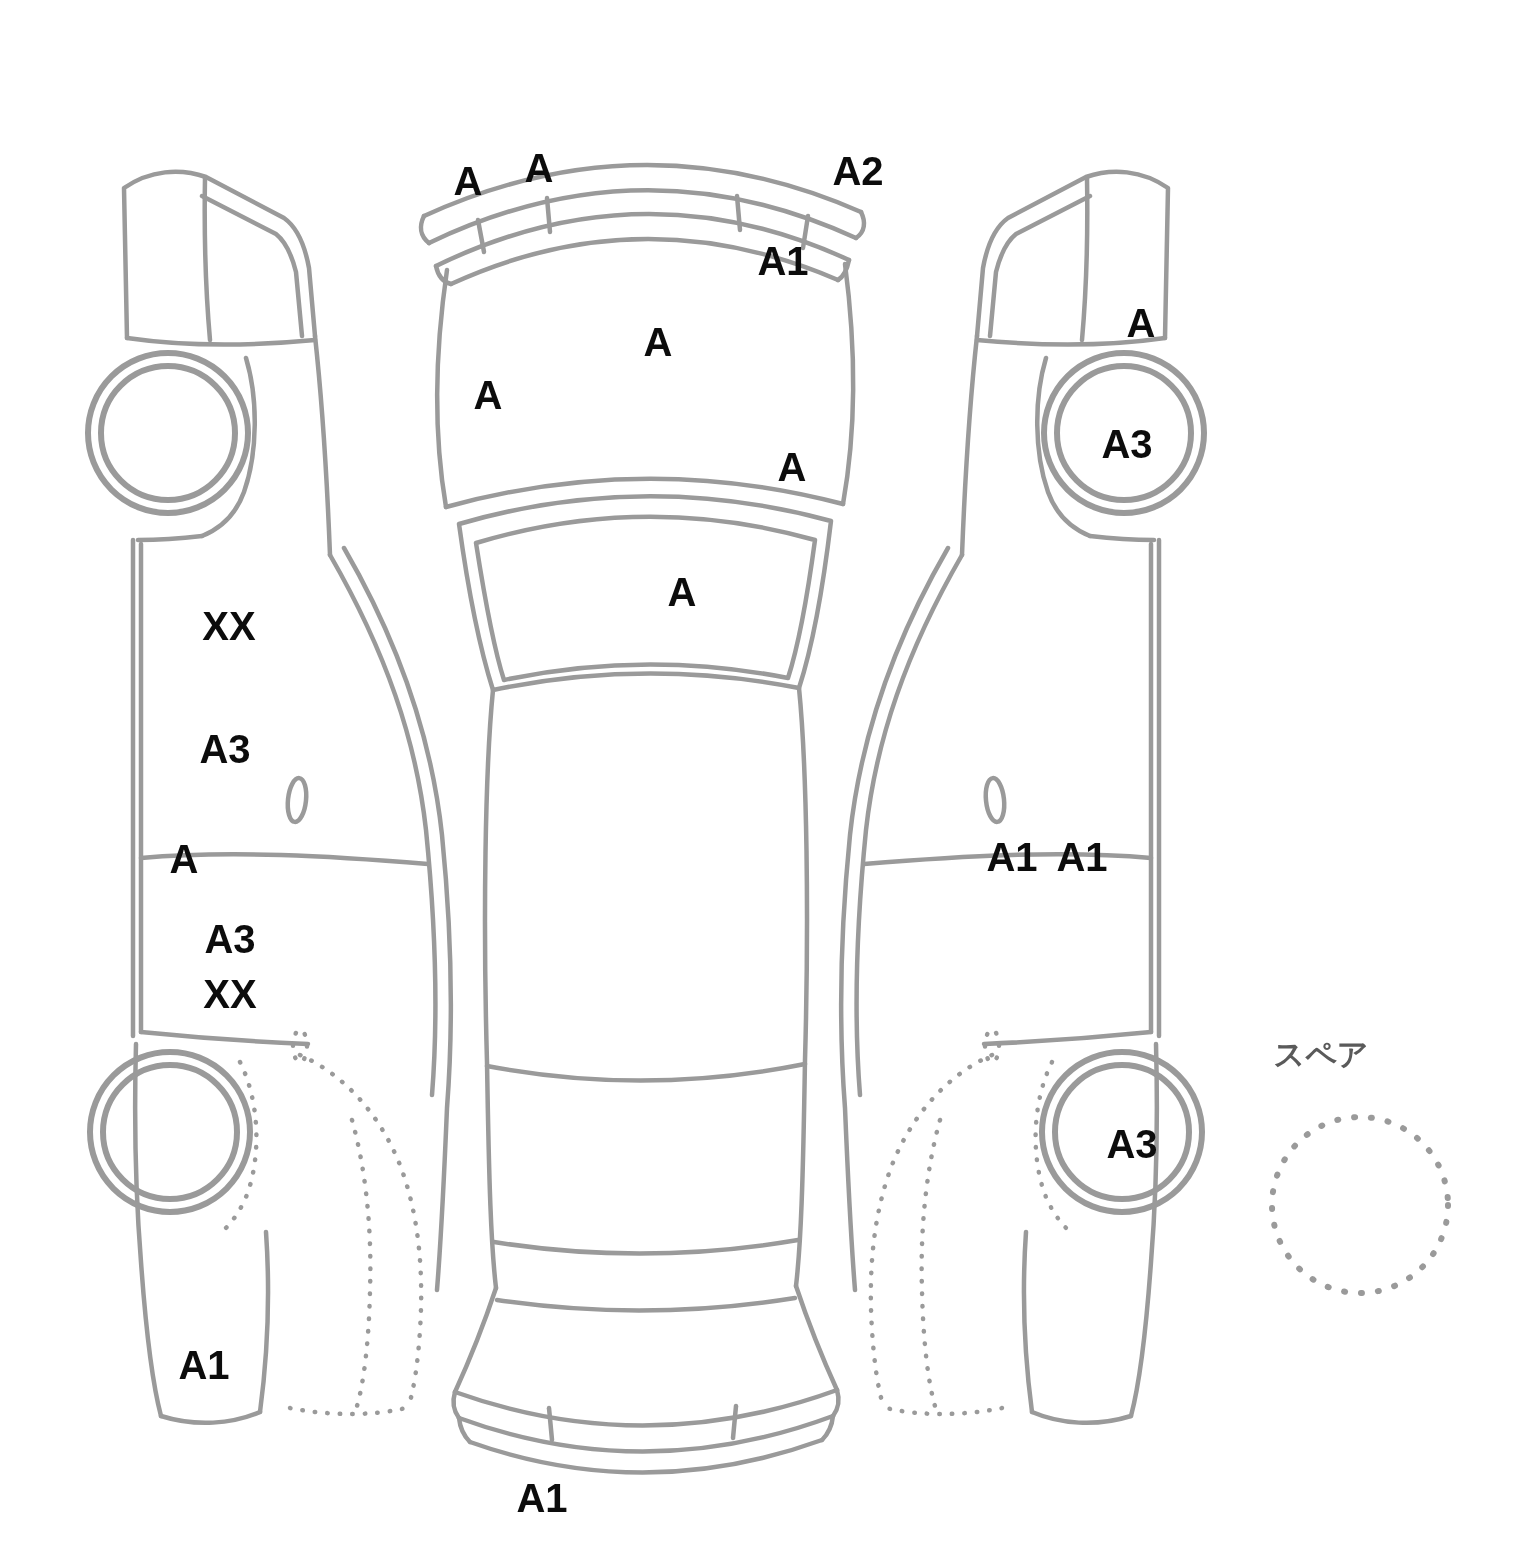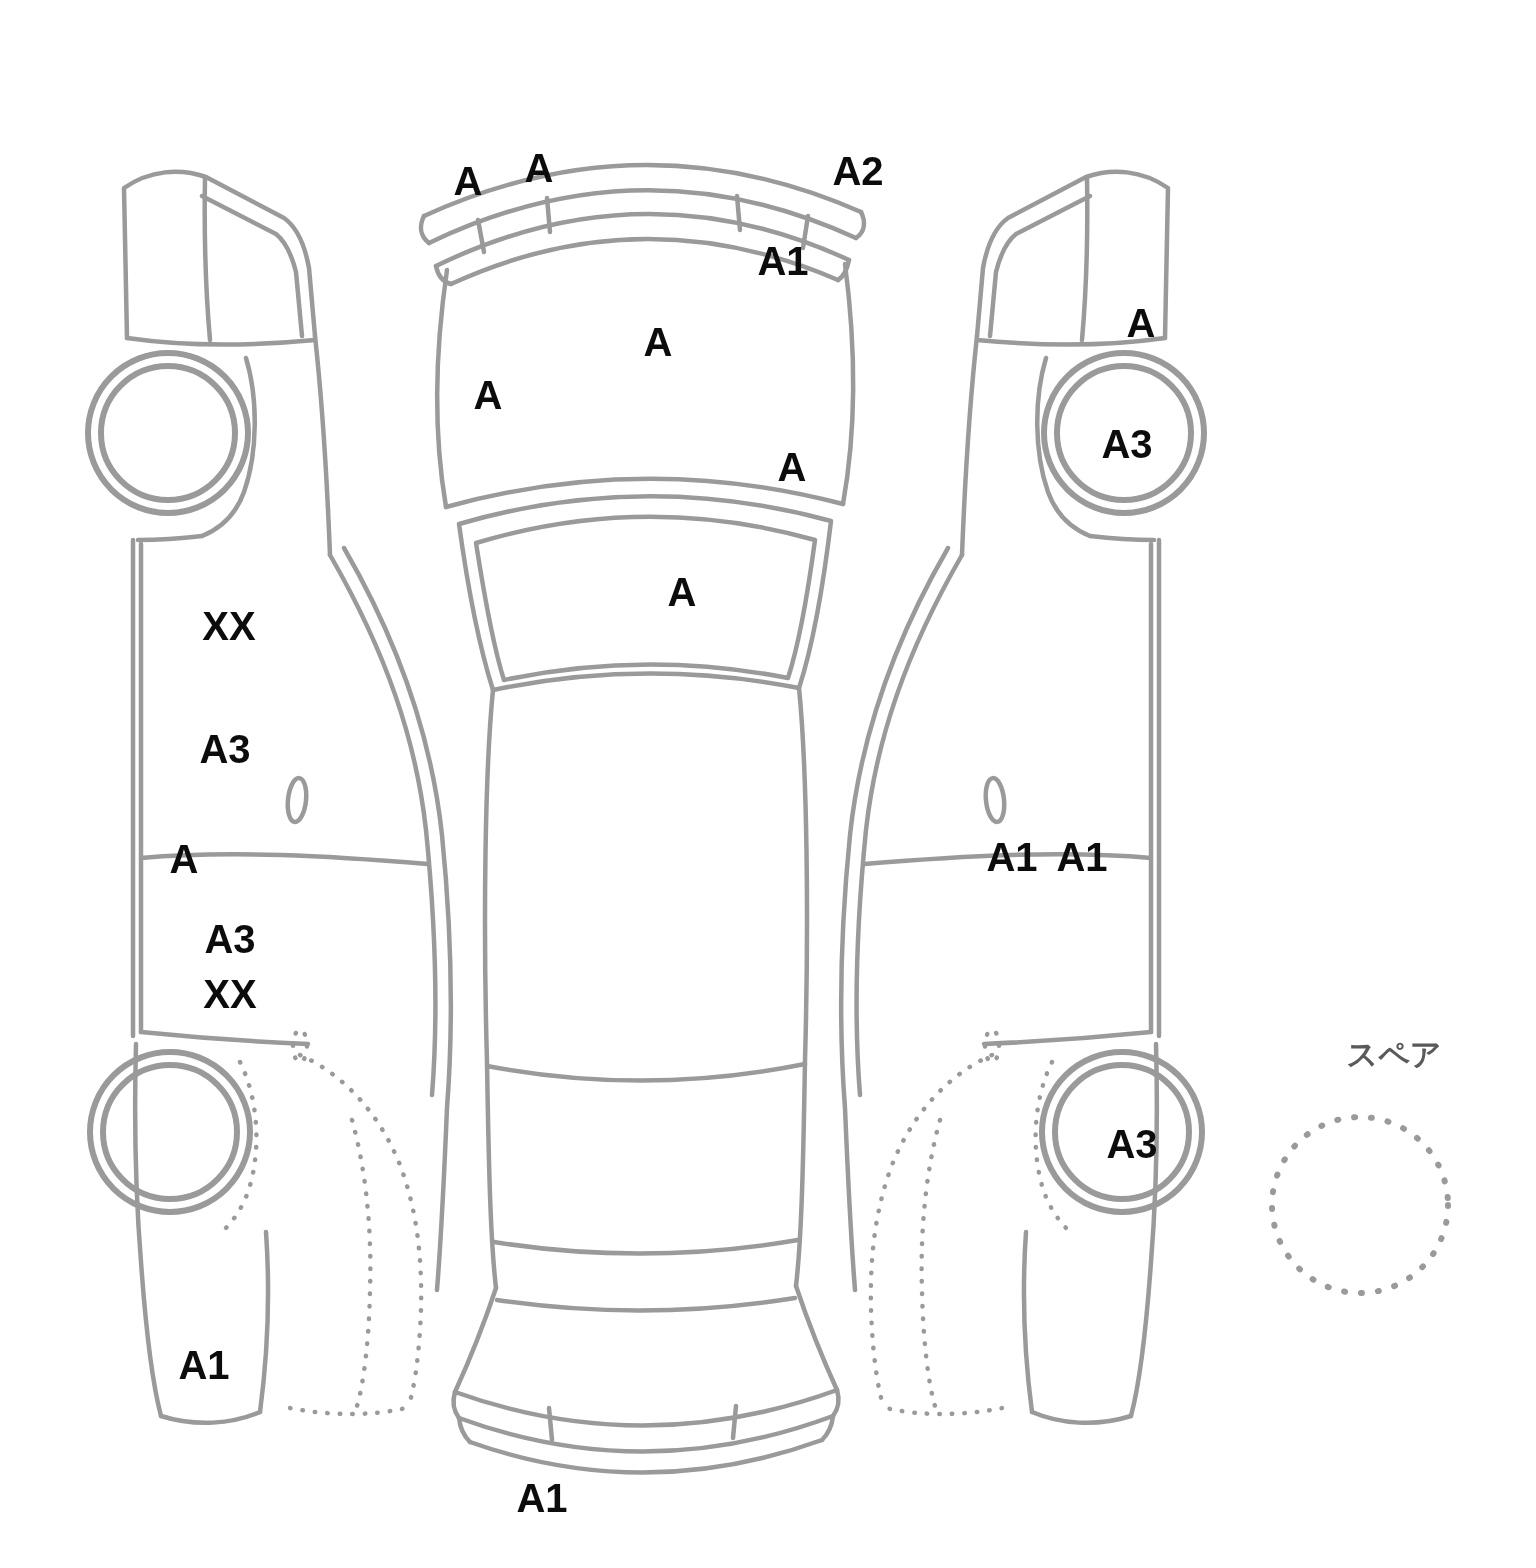--- a/index.html
+++ b/index.html
@@ -38,21 +38,21 @@
     position: absolute;
     transform: translate(-50%, -50%);
     font-size: 40px;
     font-weight: 700;
     color: var(--label-color, #0c0c0c);
     white-space: nowrap;
     line-height: 1;
   }
   .spare-label {
     position: absolute;
-    left: 1394px; top: 1054px;
+    left: 1321px; top: 1054px;
     transform: translate(-50%, -50%);
     font-size: 31px;
     font-weight: 700;
     color: var(--spare-color, #5a5a5a);
     white-space: nowrap;
     line-height: 1;
   }
 </style>
 </head>
 <body>

